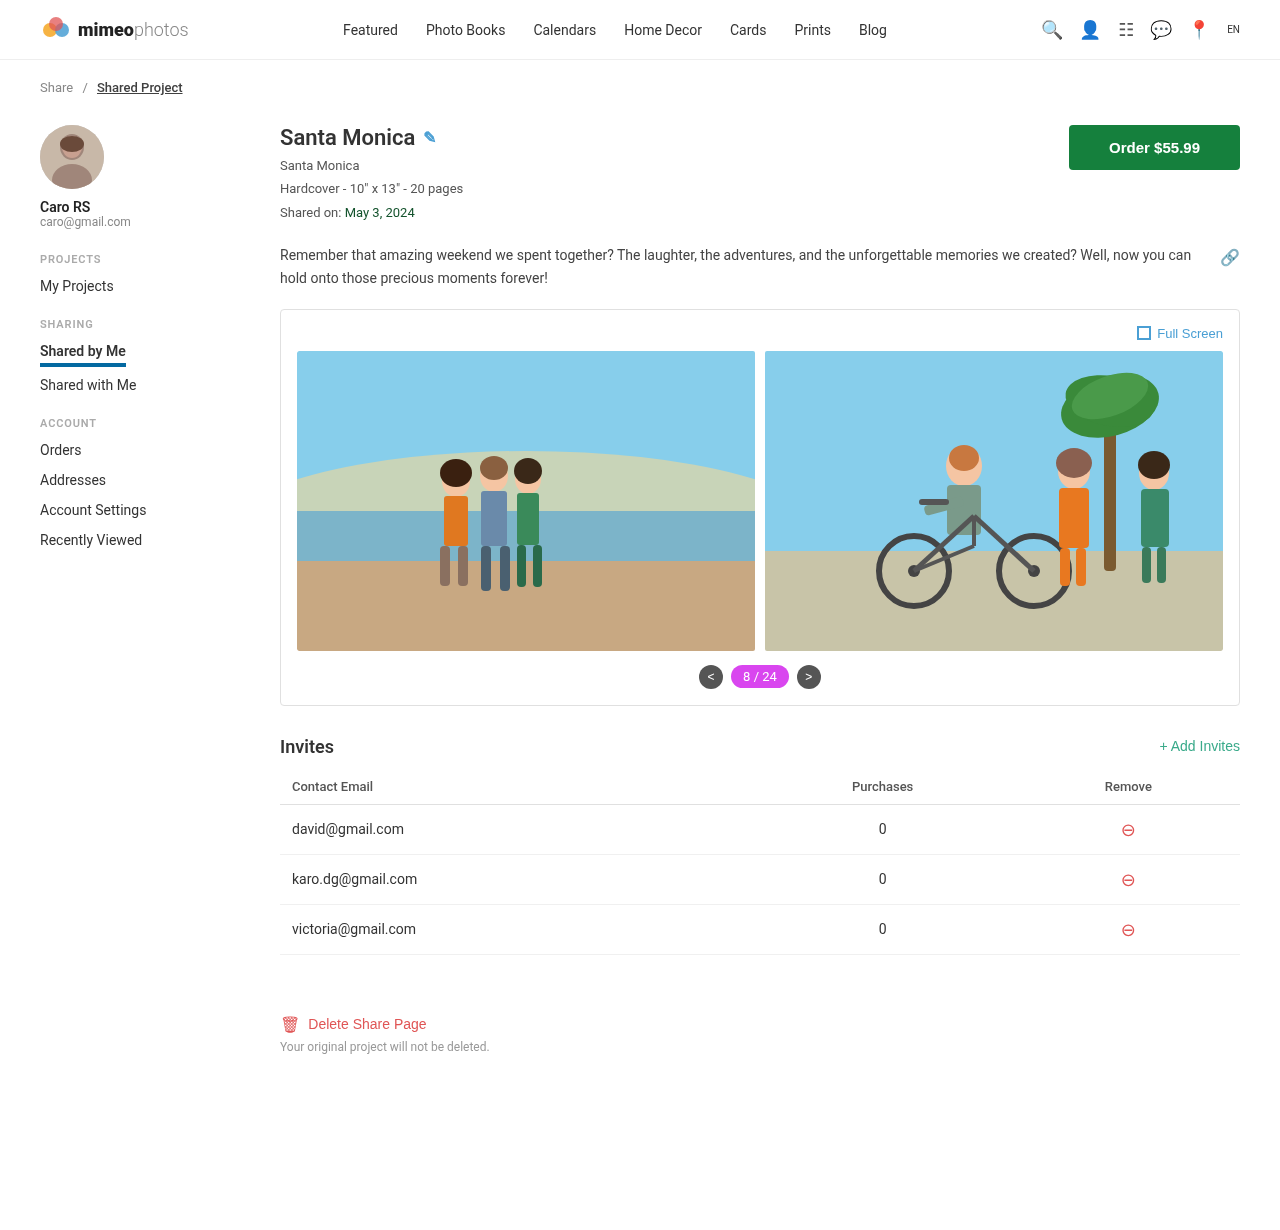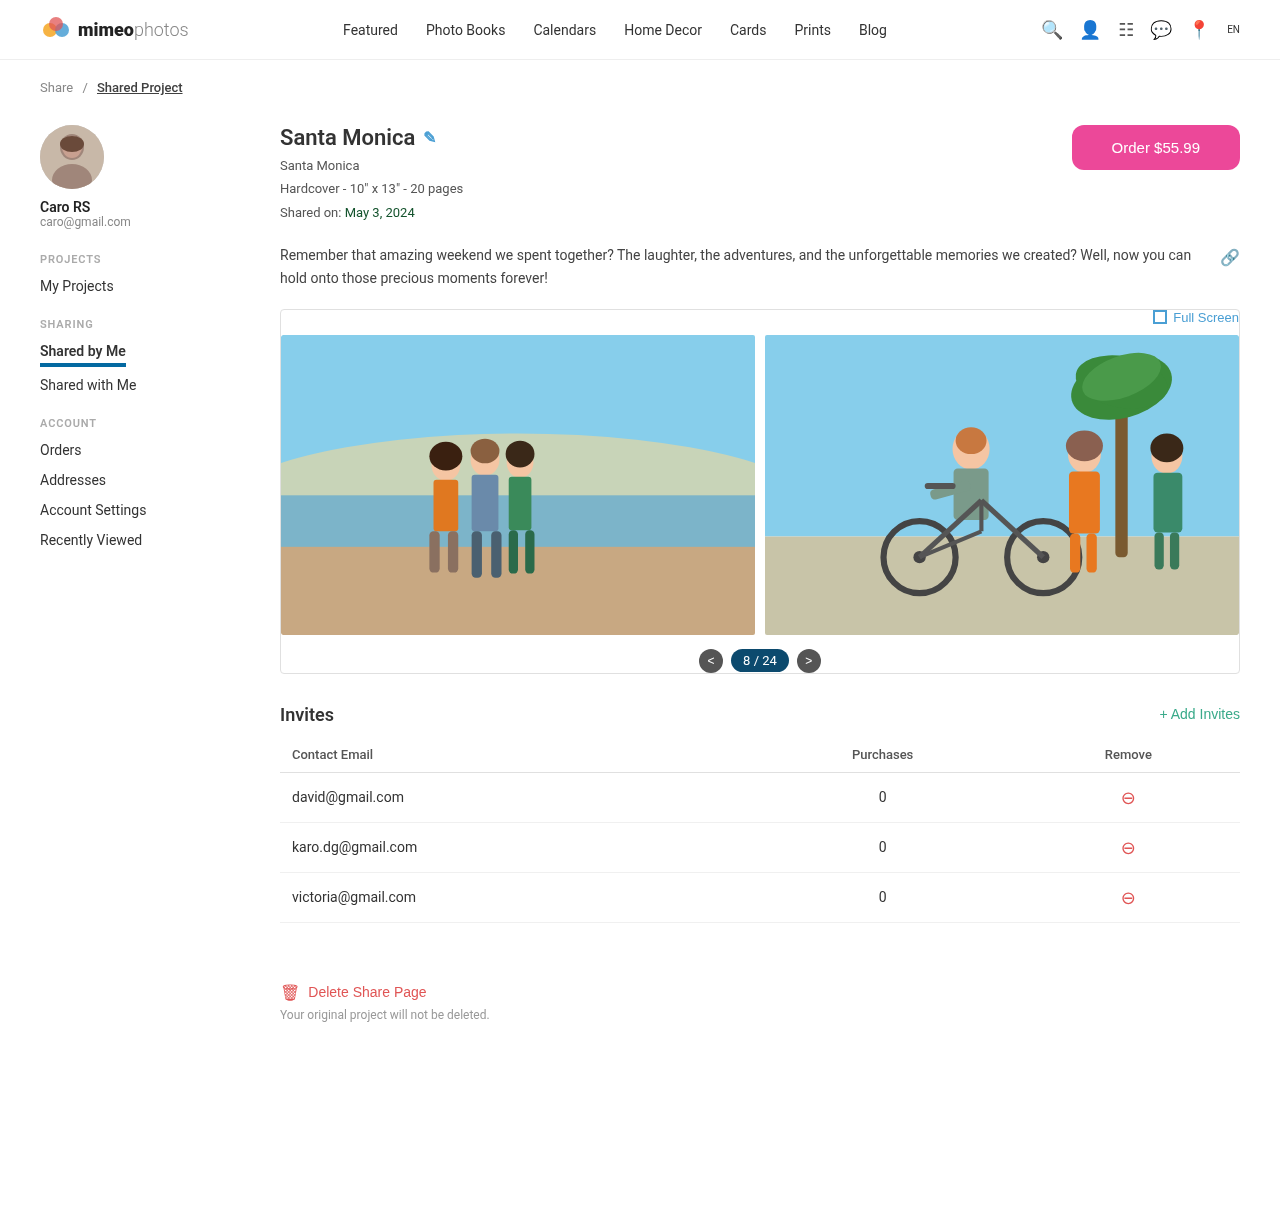--- a/index.html
+++ b/index.html
@@ -33,37 +33,37 @@
     .sidebar-item.active { font-weight: 600; border-bottom: 4px solid #0369a1; display: inline-block; }
 
     
     .content { flex: 1; padding-top: 20px; padding-bottom: 60px; }
     .project-header { display: flex; align-items: flex-start; justify-content: space-between; margin-bottom: 20px; }
     .project-info h1 { font-size: 22px; font-weight: 600; display: flex; align-items: center; gap: 8px; }
     .edit-icon { color: #4a9fd4; font-size: 16px; cursor: pointer; }
     .project-meta { font-size: 13px; color: #555; margin-top: 4px; line-height: 1.8; }
     .shared-on { color: #555; }
     .shared-date { color: #14532d; }
-    .order-btn { background: #ec4899; color: #fff; border: none; padding: 14px 40px; font-size: 15px; font-weight: 400; cursor: pointer; border-radius: 12px; white-space: nowrap; }
+    .order-btn { background: #15803d; color: #fff; border: none; padding: 14px 40px; font-size: 15px; font-weight: 700; cursor: pointer; border-radius: 4px; white-space: nowrap; }
 
     
     .description { font-size: 14px; color: #444; line-height: 1.6; margin-bottom: 20px; display: flex; align-items: flex-start; gap: 6px; }
     .desc-text { flex: 1; }
     .external-link-icon { color: #4a9fd4; font-size: 16px; cursor: pointer; flex-shrink: 0; margin-top: 1px; }
 
     
-    .slideshow-container { border: 1px solid #e0e0e0; border-radius: 4px; margin-bottom: 30px; }
+    .slideshow-container { border: 1px solid #e0e0e0; border-radius: 4px; padding: 16px; margin-bottom: 30px; }
     .slideshow-toolbar { display: flex; justify-content: flex-end; margin-bottom: 10px; }
     .fullscreen-btn { display: flex; align-items: center; gap: 6px; font-size: 13px; color: #4a9fd4; cursor: pointer; background: none; border: none; }
     .slides-area { display: flex; gap: 10px; height: 300px; overflow: hidden; border-radius: 2px; }
     .slide { flex: 1; overflow: hidden; border-radius: 2px; }
 
     .pagination { display: flex; align-items: center; justify-content: center; gap: 8px; margin-top: 14px; }
     .page-btn { background: #555; color: #fff; border: none; border-radius: 50%; width: 24px; height: 24px; cursor: pointer; display: flex; align-items: center; justify-content: center; font-size: 12px; }
-    .page-info { font-size: 13px; color: #555; background: #0c4a6e; color: #fff; padding: 4px 12px; border-radius: 12px; }
+    .page-info { font-size: 13px; color: #555; background: #d946ef; color: #fff; padding: 4px 12px; border-radius: 12px; }
 
     
     .invites-header { display: flex; align-items: center; justify-content: space-between; margin-bottom: 12px; }
     .invites-title { font-size: 18px; font-weight: 600; }
     .add-invites-btn { color: #3aaa8a; background: none; border: none; cursor: pointer; font-size: 14px; display: flex; align-items: center; gap: 4px; }
 
     .invites-table { width: 100%; border-collapse: collapse; }
     .invites-table thead th { text-align: left; font-size: 13px; color: #555; font-weight: 500; padding: 10px 12px; border-bottom: 1px solid #e0e0e0; }
     .invites-table tbody td { padding: 14px 12px; border-bottom: 1px solid #f0f0f0; font-size: 14px; color: #333; }
     .invites-table thead th:nth-child(2),

